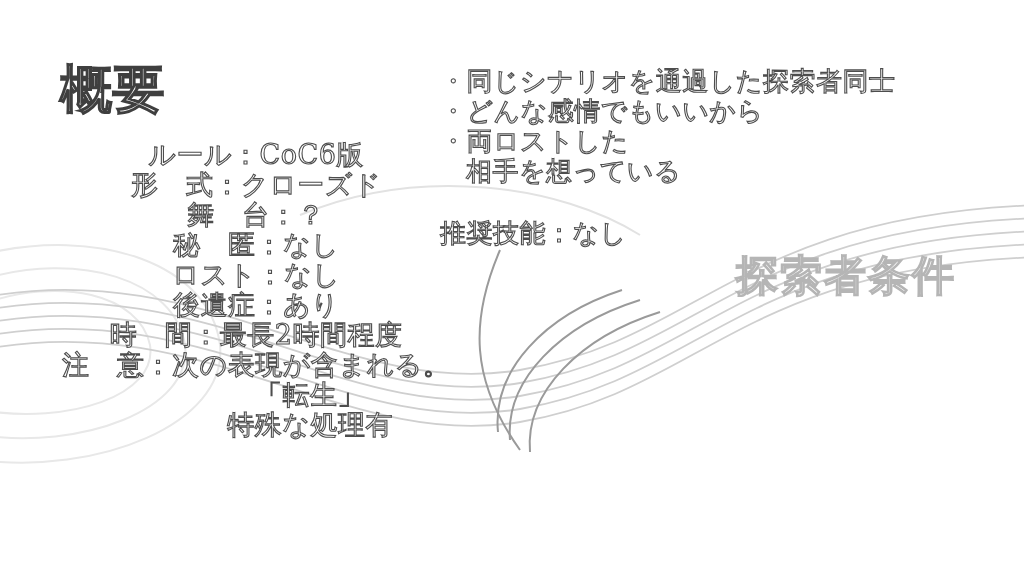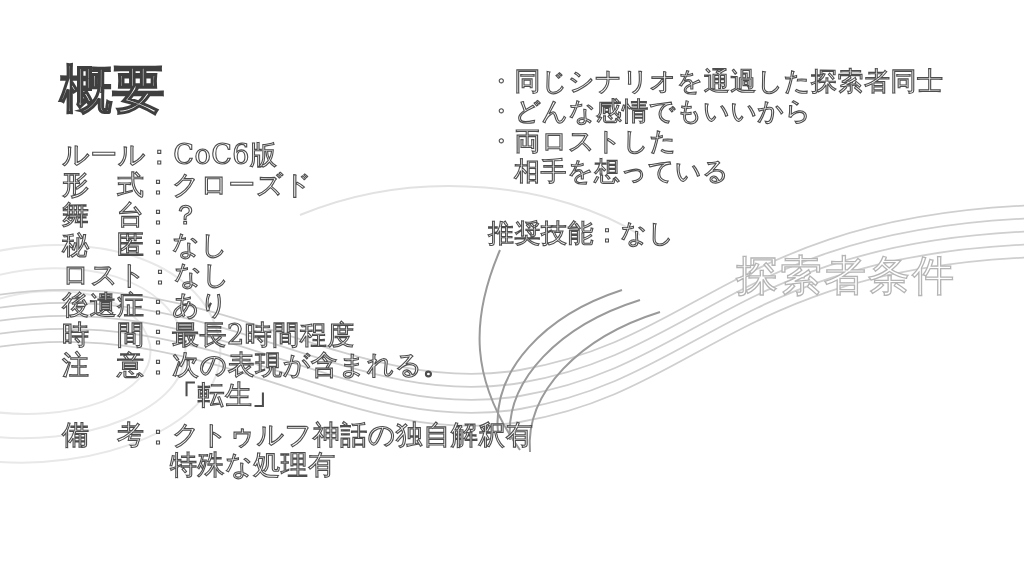--- a/index.html
+++ b/index.html
@@ -37,42 +37,42 @@
     -webkit-text-stroke: 1.4px #3f3f3f;
     z-index: 2;
   }
   .overview-list {
     position: absolute;
     left: 62px;
     top: 140px;
     font-size: 27px;
     line-height: 30px;
     z-index: 2;
+    text-align: center;
   }
   .overview-list .line { min-height: 30px; }
   .indent { margin-left: 4em; }
   .gap { margin-top: 10px; }
   .cond-block {
     position: absolute;
     left: 440px;
     top: 66px;
     font-size: 26px;
     line-height: 30px;
     z-index: 2;
-    margin-left: 48px;
   }
   .cond-block .line { min-height: 30px; }
   .indent-1 { margin-left: 1em; }
   .skills-line { margin-top: 32px; }
   .cond-title {
     position: absolute;
     left: 736px;
     top: 248px;
     font-size: 42px;
-    font-weight: normal;
+    font-weight: bold;
     color: #ffffff;
     -webkit-text-stroke: 1.3px #b5b5b5;
     letter-spacing: 2px;
     z-index: 2;
   }
 </style>
 </head>
 <body>
 
 <svg class="decor" viewBox="0 0 1024 576" xmlns="http://www.w3.org/2000/svg" aria-hidden="true">
@@ -108,21 +108,20 @@
 <div class="overview-list">
   <div class="txt line">ルール：CoC6版</div>
   <div class="txt line">形　式：クローズド</div>
   <div class="txt line">舞　台：？</div>
   <div class="txt line">秘　匿：なし</div>
   <div class="txt line">ロスト：なし</div>
   <div class="txt line">後遺症：あり</div>
   <div class="txt line">時　間：最長2時間程度</div>
   <div class="txt line">注　意：次の表現が含まれる。</div>
   <div class="txt line indent">「転生」</div>
-  <div class="txt line gap">備　考：クトゥルフ神話の独自解釈有</div>
   <div class="txt line indent">特殊な処理有</div>
 </div>
 
 <div class="cond-block">
   <div class="txt line">・同じシナリオを通過した探索者同士</div>
   <div class="txt line">・どんな感情でもいいから</div>
   <div class="txt line">・両ロストした</div>
   <div class="txt line indent-1">相手を想っている</div>
   <div class="txt line skills-line">推奨技能：なし</div>
 </div>

